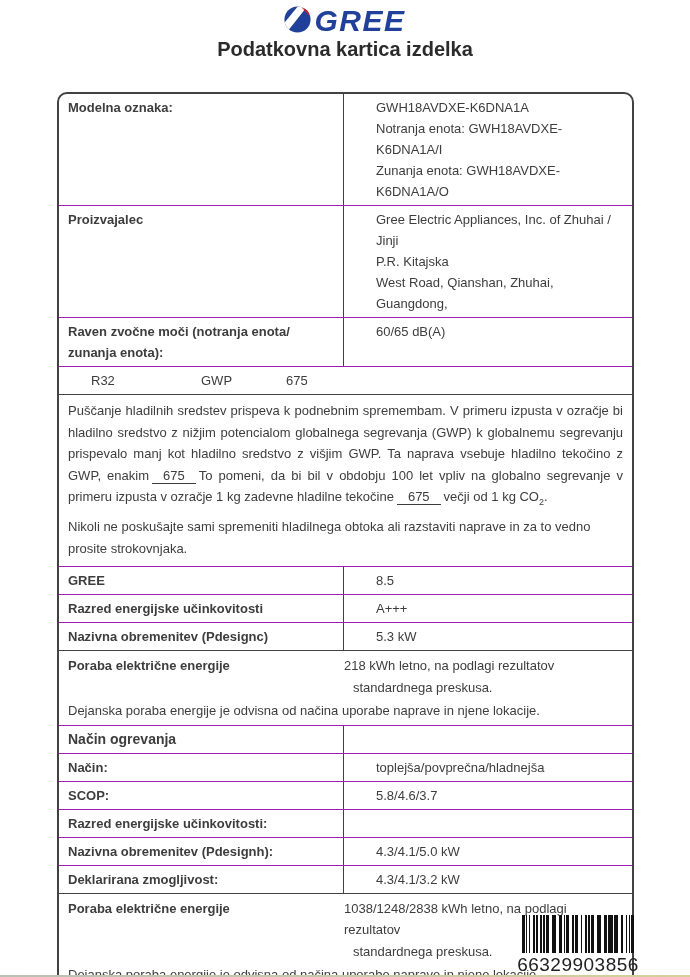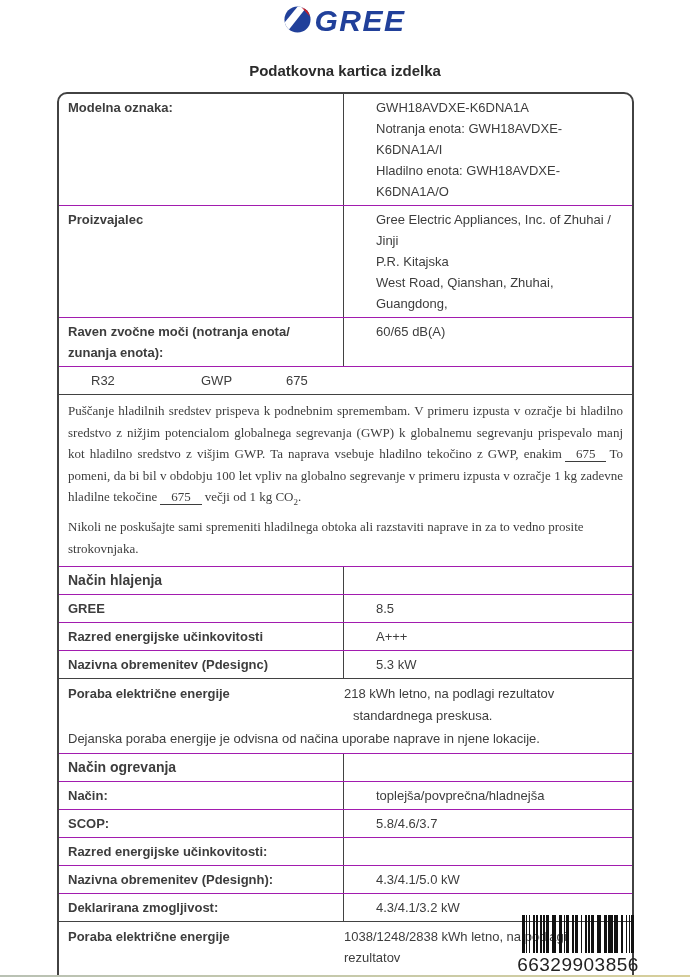--- a/index.html
+++ b/index.html
@@ -6,39 +6,39 @@
   html,body { background:#fff; }
   body { font-family: "Liberation Sans", sans-serif; }
   .page { position:relative; width:690px; height:977px; background:#fff; overflow:hidden; margin:0 auto; }
   .page-edge { position:absolute; left:0; right:0; bottom:0; height:2px;
     background:linear-gradient(90deg,#b9c1b4,#c6c9ab,#d7cf9b); }
 
   
   .header { text-align:center; padding-top:4px; }
   .logo { display:inline-flex; align-items:center; gap:3px; }
   .logo-text { font-size:30px; font-weight:bold; font-style:italic; color:#21409a; letter-spacing:1.5px; }
-  .doc-title { margin-top:24px; text-align:center; font-size:15px; font-weight:bold; color:#2b2b2b; }
+  .doc-title { text-align:center; font-size:20px; font-weight:bold; color:#2b2b2b; }
 
   
   .sheet { position:absolute; left:57px; top:92px; width:577px;
     border:2px solid #424242; border-radius:10px; overflow:hidden;
     font-size:13px; color:#3d3d3d; }
   .r { display:flex; border-top:1px solid #a21caf; }
   .r.first { border-top:none; }
   .lab { flex:0 0 285px; border-right:1px solid #424242; font-weight:bold;
     padding:3px 6px 3px 9px; line-height:21px; }
   .val { flex:1; padding:3px 6px 3px 8px; line-height:21px;margin-left:24px; }
   .val .line { display:block; }
   .sec .lab { font-size:14px; }
 
   .refrig-val { display:flex; }
   .refrig-val .rv-a { width:110px; }
   .refrig-val .rv-b { width:85px; }
 
-  .para-cell { border-top:1px solid #424242; padding:5px 9px 7px 9px; line-height:21.5px;font-family:Liberation Serif, serif; }
+  .para-cell { border-top:1px solid #424242; padding:5px 9px 7px 9px; line-height:21.5px; }
   .para-cell p.just { text-align:justify; }
   .para-cell p + p { margin-top:3px; }
   .u675 { border-bottom:1.5px solid #3d3d3d; padding:0 11px; margin:0 3px; }
   sub { font-size:9px; }
 
   .energy-block { border-top:1px solid #424242; padding:4px 7px 3px 9px; line-height:21.5px; }
   .energy-row { display:flex; }
   .energy-label { flex:0 0 276px; font-weight:bold; }
   .energy-val { flex:1; }
   .energy-val .line { display:block; }
@@ -81,21 +81,21 @@
     <div class="doc-title">Podatkovna kartica izdelka</div>
   </div>
 
   <div class="sheet">
 
     <div class="r first">
       <div class="lab">Modelna oznaka:</div>
       <div class="val">
         <span class="line">GWH18AVDXE-K6DNA1A</span>
         <span class="line">Notranja enota: GWH18AVDXE-K6DNA1A/I</span>
-        <span class="line">Hladilno enota: GWH18AVDXE-K6DNA1A/O</span>
+        <span class="line">Zunanja enota: GWH18AVDXE-K6DNA1A/O</span>
       </div>
     </div>
 
     <div class="r">
       <div class="lab">Proizvajalec</div>
       <div class="val">
         <span class="line">Gree Electric Appliances, Inc. of Zhuhai / Jinji</span>
         <span class="line">P.R. Kitajska</span>
         <span class="line">West Road, Qianshan, Zhuhai, Guangdong,</span>
       </div>
@@ -112,24 +112,20 @@
         <span class="rv-b">GWP</span>
         <span class="rv-c">675</span>
       </div>
     </div>
 
     <div class="para-cell">
       <p class="just"><span>Puščanje hladilnih sredstev prispeva k podnebnim spremembam. V primeru izpusta v ozračje bi hladilno sredstvo z nižjim potencialom globalnega segrevanja (GWP) k globalnemu segrevanju prispevalo manj kot hladilno sredstvo z višjim GWP. Ta naprava vsebuje hladilno tekočino z GWP, enakim</span><span class="u675">675</span><span>To pomeni, da bi bil v obdobju 100 let vpliv na globalno segrevanje v primeru izpusta v ozračje 1 kg zadevne hladilne tekočine</span><span class="u675">675</span><span>večji od 1 kg CO</span><sub>2</sub><span>.</span></p>
       <p>Nikoli ne poskušajte sami spremeniti hladilnega obtoka ali razstaviti naprave in za to vedno prosite strokovnjaka.</p>
     </div>
 
-    <div class="r sec">
-      <div class="lab">Način hlajenja</div>
-      <div class="val"></div>
-    </div>
 
     <div class="r">
       <div class="lab">GREE</div>
       <div class="val">8.5</div>
     </div>
 
     <div class="r">
       <div class="lab">Razred energijske učinkovitosti</div>
       <div class="val">A+++</div>
     </div>

